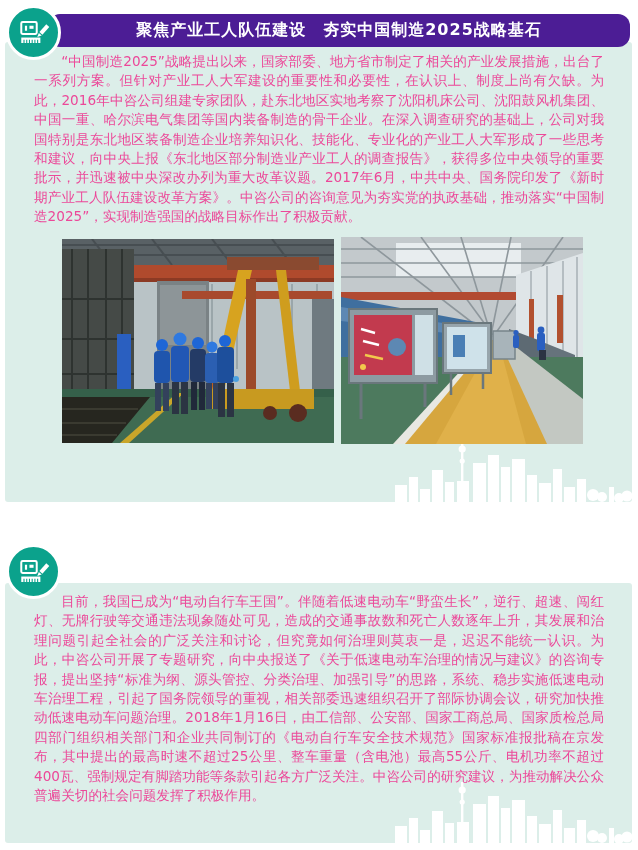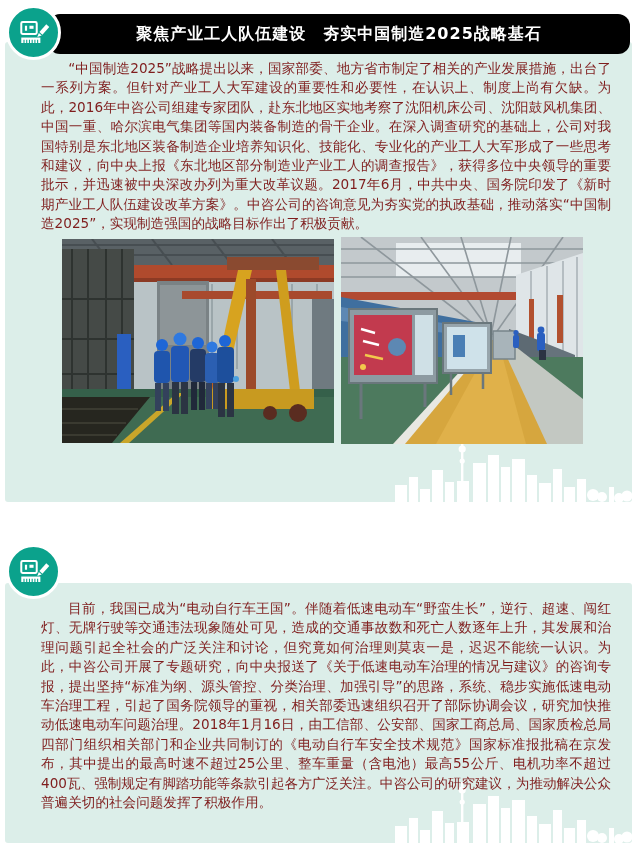--- a/index.html
+++ b/index.html
@@ -1,26 +1,26 @@
 <!DOCTYPE html>
 <html><head>
 <meta charset="utf-8">
 <style>
   html,body{margin:0;padding:0;background:#ffffff;}
   .page{position:relative;width:638px;height:850px;background:#ffffff;overflow:hidden;
         font-family:"DejaVu Sans","Liberation Sans",sans-serif;}
   .panel{position:absolute;background:#dceee9;border-radius:3px;}
-  .bar{position:absolute;height:40px;background:#000000;border-radius:12px;
+  .bar{position:absolute;height:33px;background:#4c1d95;border-radius:12px;
        display:flex;align-items:center;justify-content:center;}
   .bar h2{margin:0;color:#ffffff;font-size:16px;font-weight:bold;letter-spacing:1px;
           white-space:nowrap;}
   .badge{position:absolute;width:55px;height:55px;border-radius:50%;background:#0ba28c;
          border:3px solid #ffffff;box-sizing:border-box;display:flex;align-items:center;
          justify-content:center;}
-  .body-text{position:absolute;margin:7px;width:570px;color:#7f1d1d;font-size:13.6px;
+  .body-text{position:absolute;margin:0;width:570px;color:#ec4899;font-size:13.6px;
              line-height:19.4px;text-align:justify;text-indent:2em;
              font-family:"DejaVu Sans","Liberation Sans",sans-serif;}
   .photo{position:absolute;overflow:hidden;}
   .photo svg{display:block;width:100%;height:100%;}
   .skyline{position:absolute;}
 </style>
 </head>
 <body>
 
 <div class="page">

